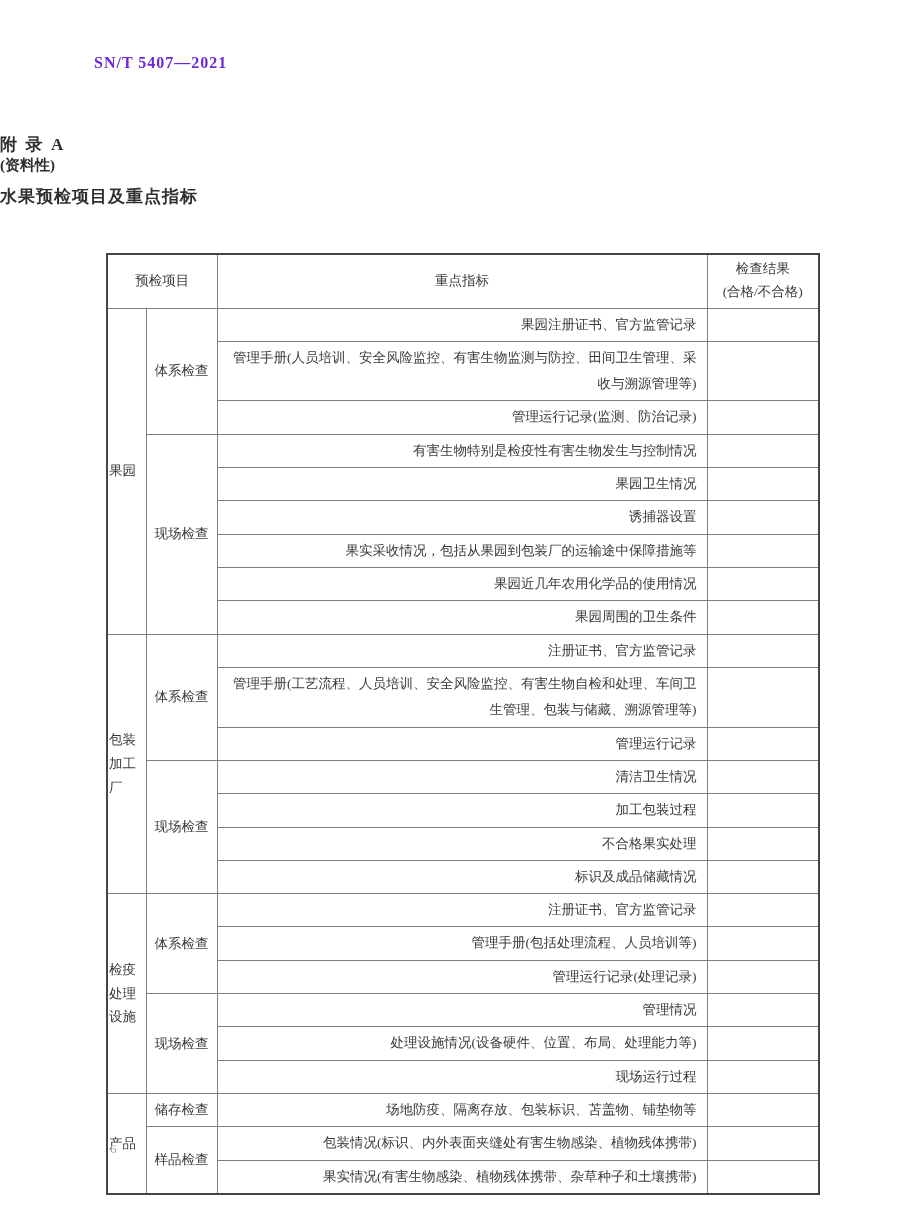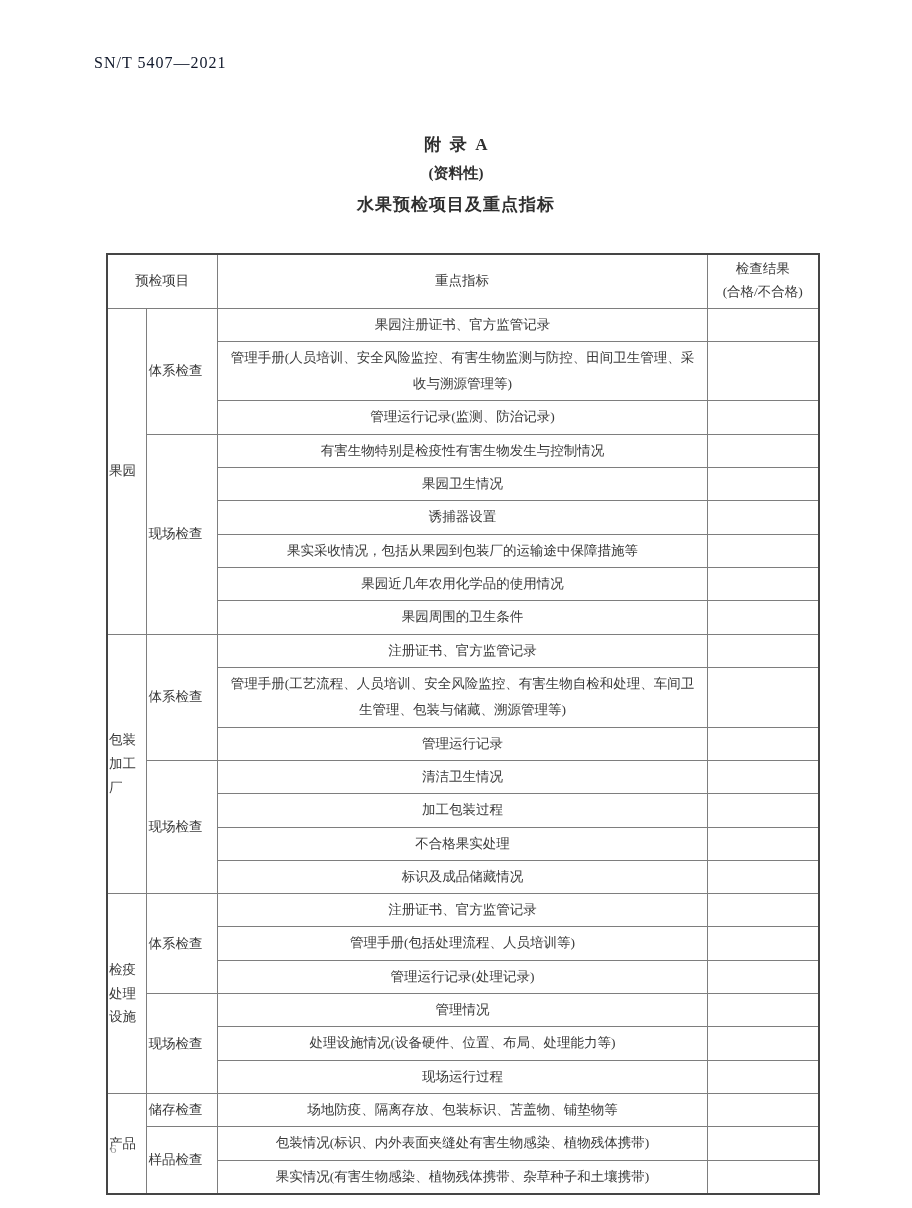--- a/index.html
+++ b/index.html
@@ -8,33 +8,32 @@
     position:relative;
     width:912px; height:1208px;
     margin:0 auto;
     background:#ffffff;
     font-family:"Liberation Serif","DejaVu Serif",serif;
     color:#3a3a3a;
     overflow:hidden;
   }
   .std-no {
     position:absolute; left:94px; top:54px;
-    font-size:16px; font-weight:normal; letter-spacing:1px;
-    color:#0f172a;
+    font-size:16px; font-weight:bold; letter-spacing:1px;
+    color:#6d28d9;
   }
   .title-block {
     position:absolute; top:133px; left:0; width:100%;
-    text-align:center;
   }
   .title-line1 {
     font-size:17px; font-weight:bold; white-space:pre;
     color:#2f2f2f;
   }
   .title-line2 {
-    font-size:15px; font-weight:bold; margin-top:8px;
+    font-size:15px; font-weight:bold; margin-top:0;
     color:#2f2f2f;
   }
   .title-line3 {
     font-size:17px; font-weight:bold; margin-top:10px; letter-spacing:1px;
     color:#2f2f2f;
   }
   .table-wrap {
     position:absolute; left:106px; top:253px; width:661px;
   }
   table.main {
@@ -58,25 +57,25 @@
     color:#3a3a3a;
   }
   tbody td { height:28px; }
   td.cell-group {
     text-align:left;
     padding:2px 1px;
     white-space:pre-line;
     line-height:1.75;
   }
   td.cell-sub {
-    text-align:left;
+    text-align:center;
     padding:2px;
   }
   td.cell-ind {
-    text-align:center;
+    text-align:right;
     padding:3px 10px 3px 11px;
     line-height:1.95;
   }
   td.cell-result { padding:2px; }
   .page-num {
     position:absolute; left:110px; top:1141px;
     font-size:13px; color:#9b9b9b;
   }
 </style>
 </head>

